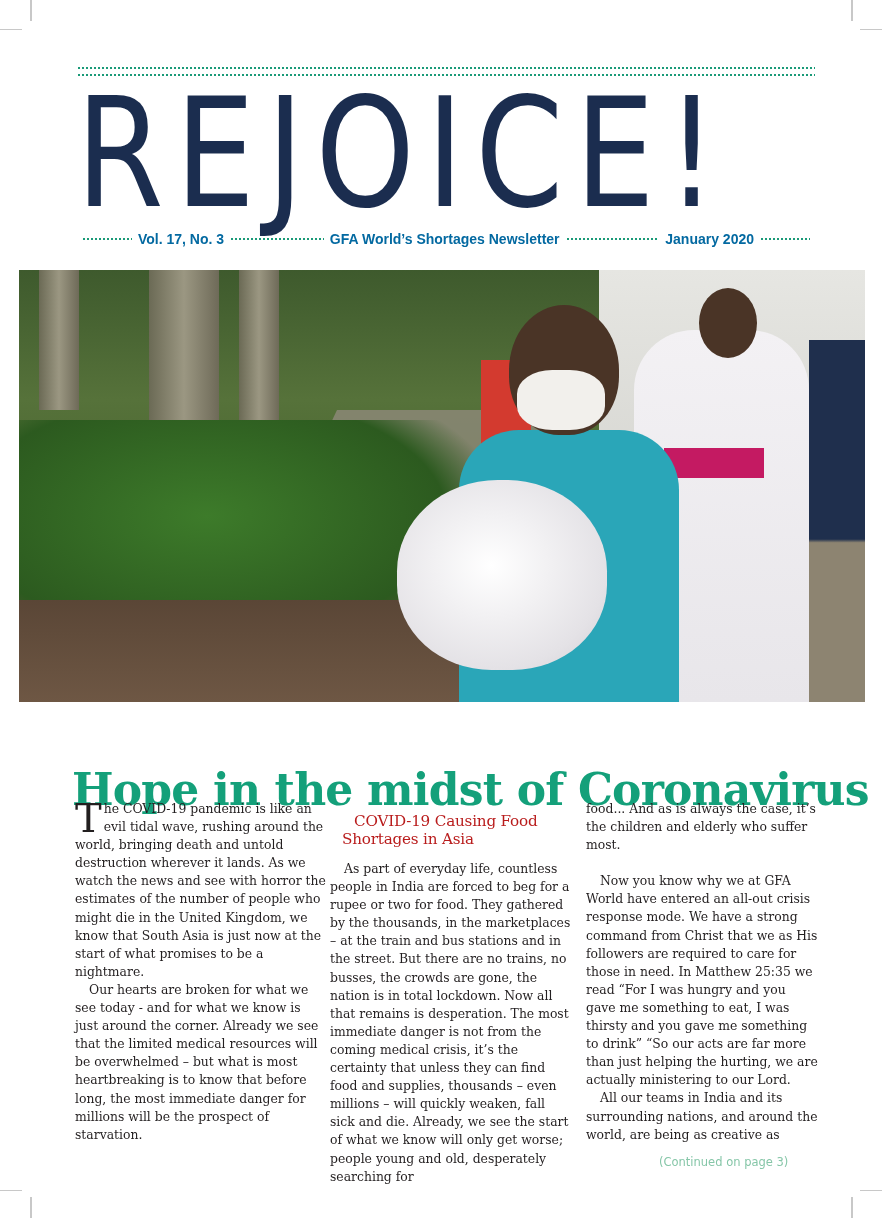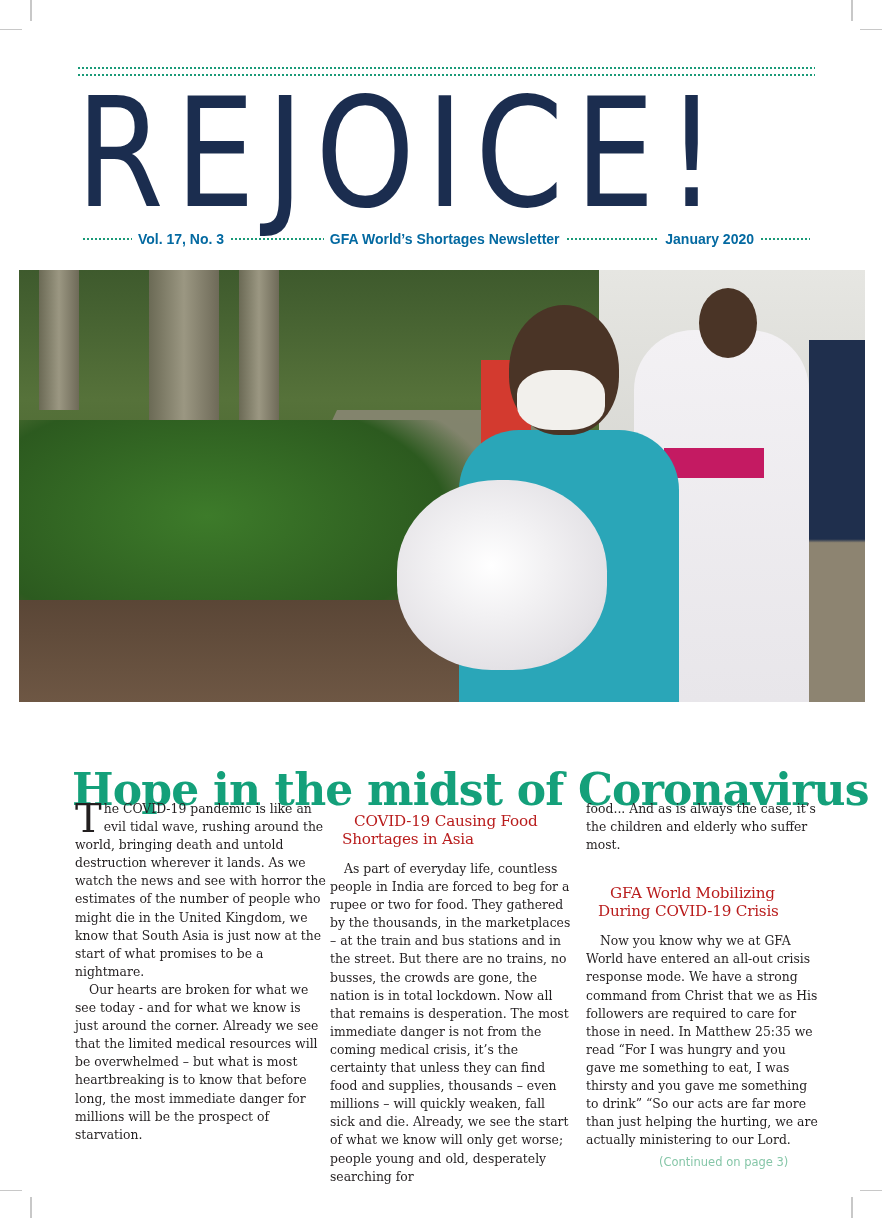--- a/index.html
+++ b/index.html
@@ -100,17 +100,17 @@
 </div>
 
 <div class="col col2">
   <h2 class="subhead">COVID-19 Causing Food Shortages in Asia</h2>
   <p class="indent">As part of everyday life, countless people in India are forced to beg for a rupee or two for food. They gathered by the thousands, in the marketplaces – at the train and bus stations and in the street. But there are no trains, no busses, the crowds are gone, the nation is in total lockdown. Now all that remains is desperation. The most immediate danger is not from the coming medical crisis, it’s the certainty that unless they can find food and supplies, thousands – even millions – will quickly weaken, fall sick and die. Already, we see the start of what we know will only get worse; people young and old, desperately searching for</p>
 </div>
 
 <div class="col col3">
   <p>food... And as is always the case, it’s the children and elderly who suffer most.</p>
   <div class="gap"></div>
-  <h2 class="subhead">GFA World Mobilizing During COVID-19 Crisis</h2>
   <p class="indent">Now you know why we at GFA World have entered an all-out crisis response mode. We have a strong command from Christ that we as His followers are required to care for those in need. In Matthew 25:35 we read “For I was hungry and you gave me something to eat, I was thirsty and you gave me something to drink” “So our acts are far more than just helping the hurting, we are actually ministering to our Lord.</p>
+  <p class="indent">All our teams in India and its surrounding nations, and around the world, are being as creative as</p>
 </div>
 
 <div class="continued">(Continued on page 3)</div>
 
 </body></html>

